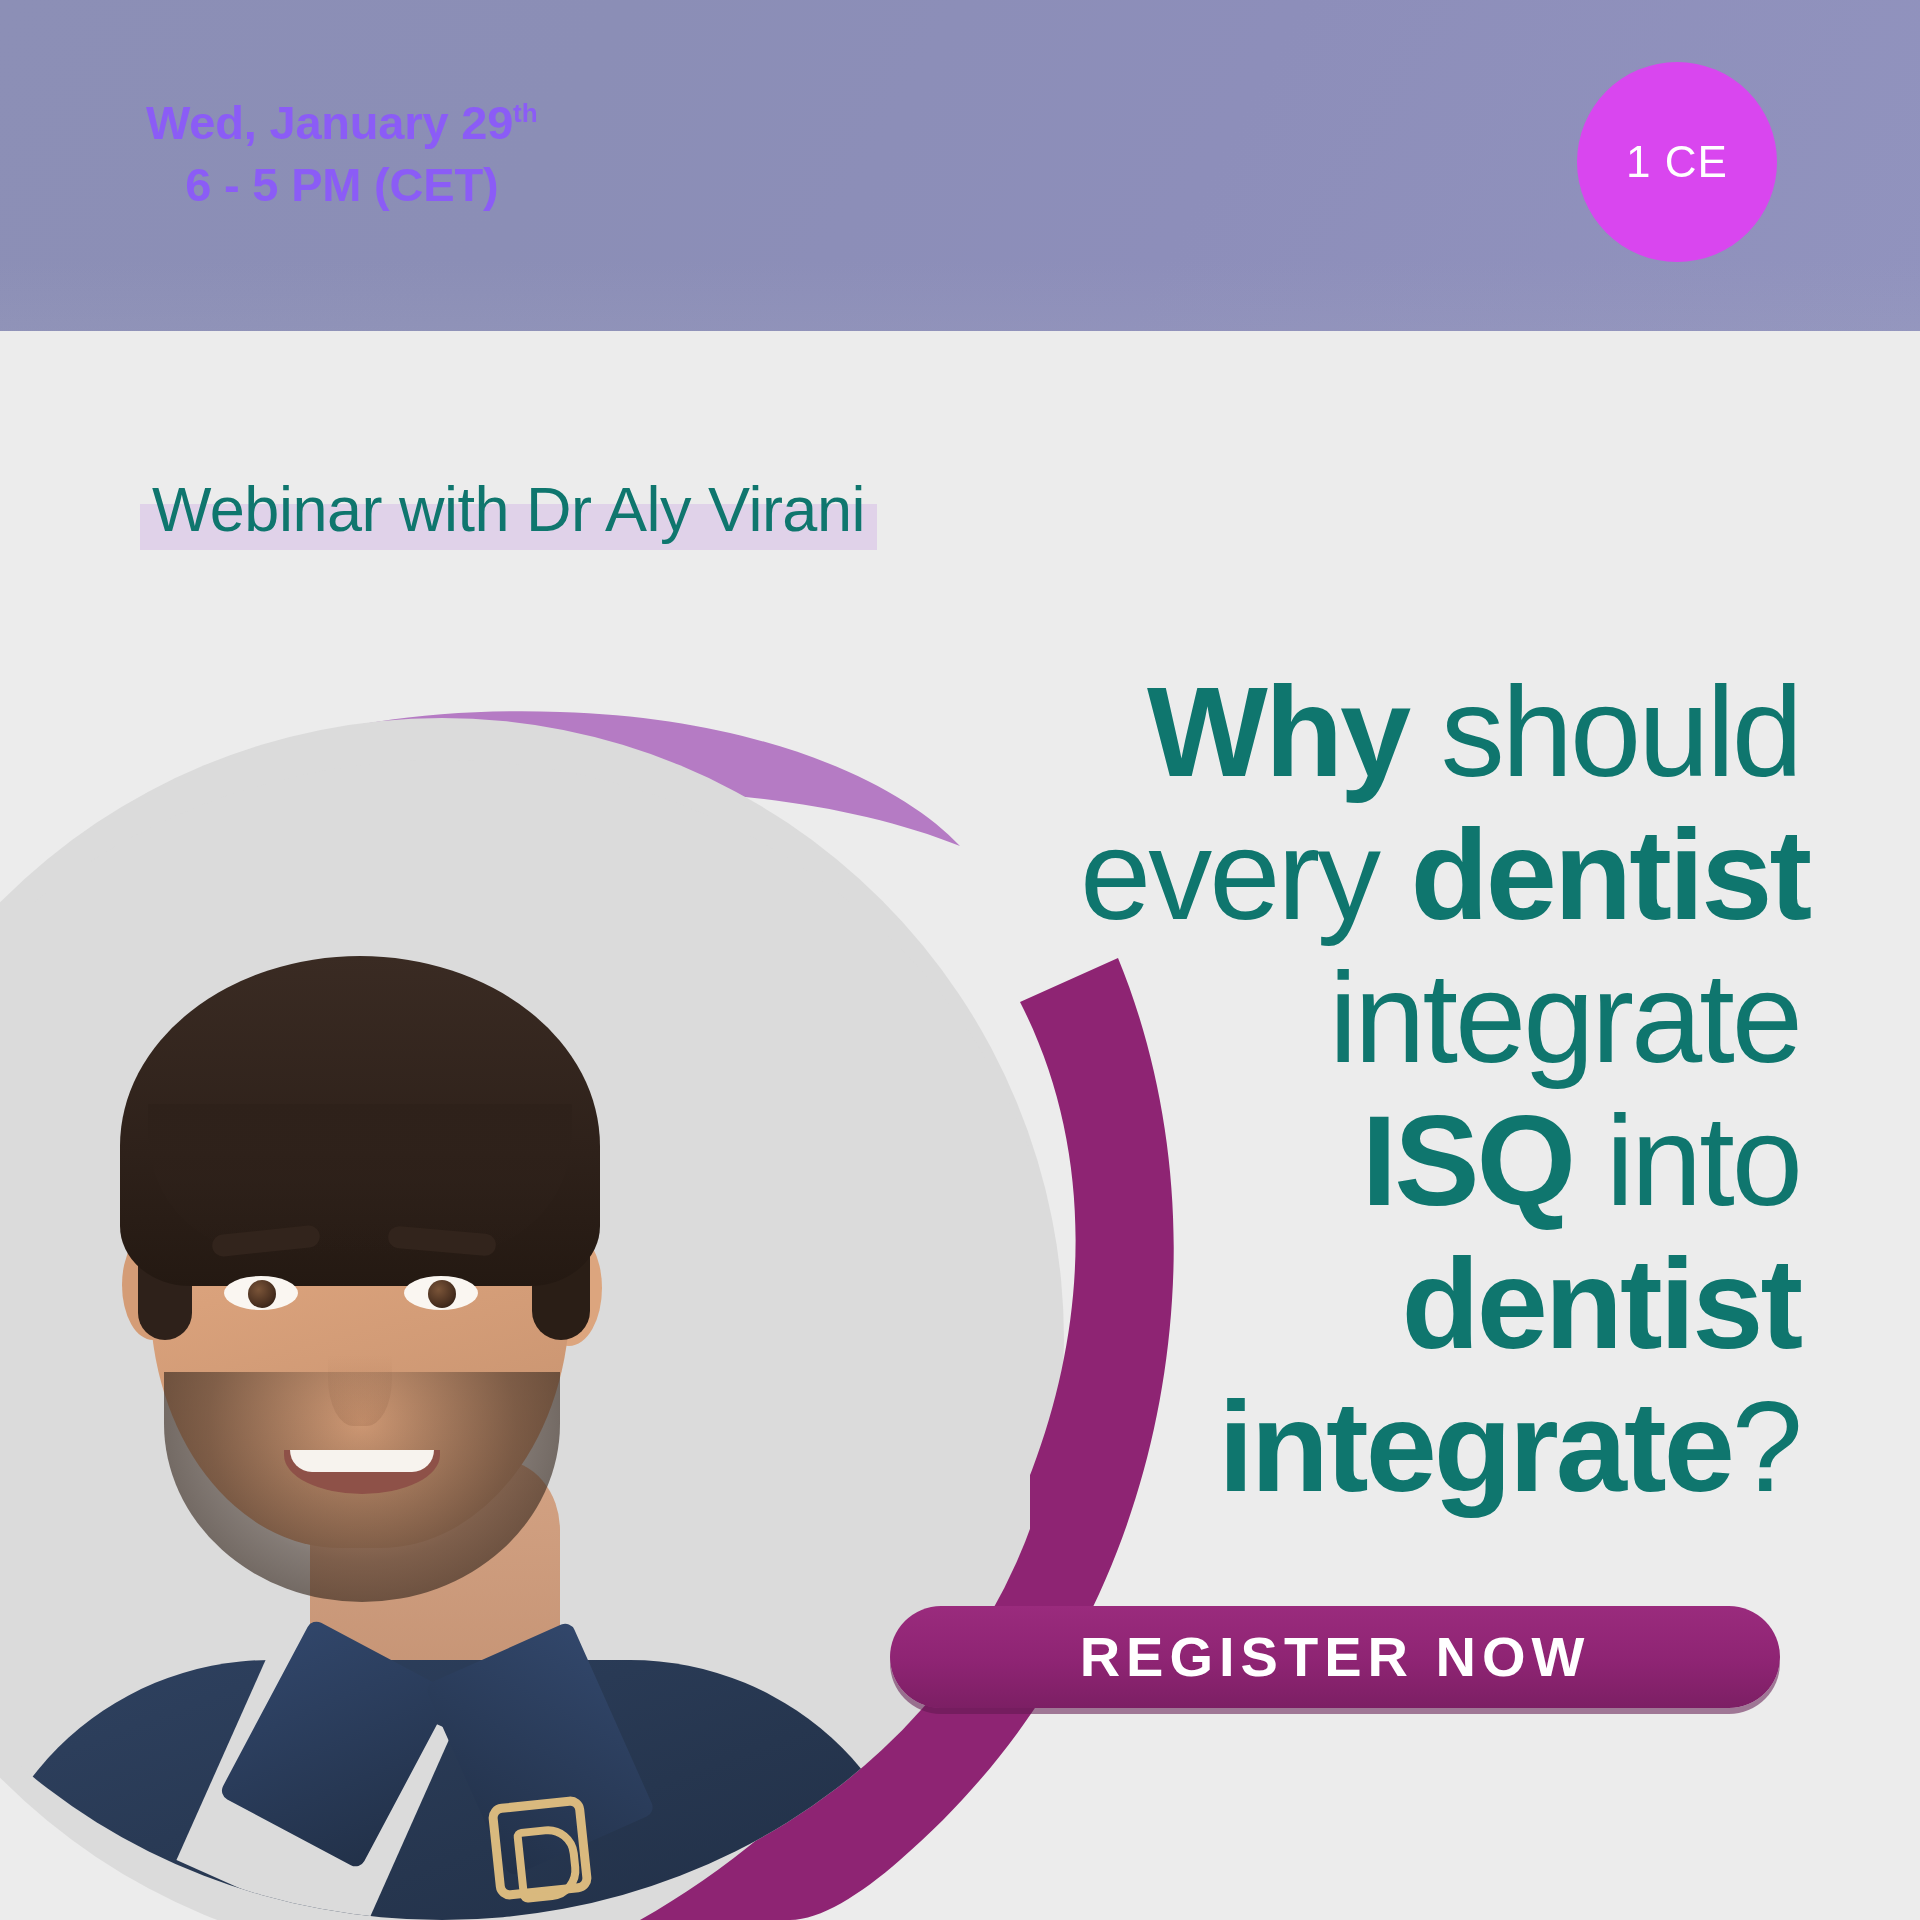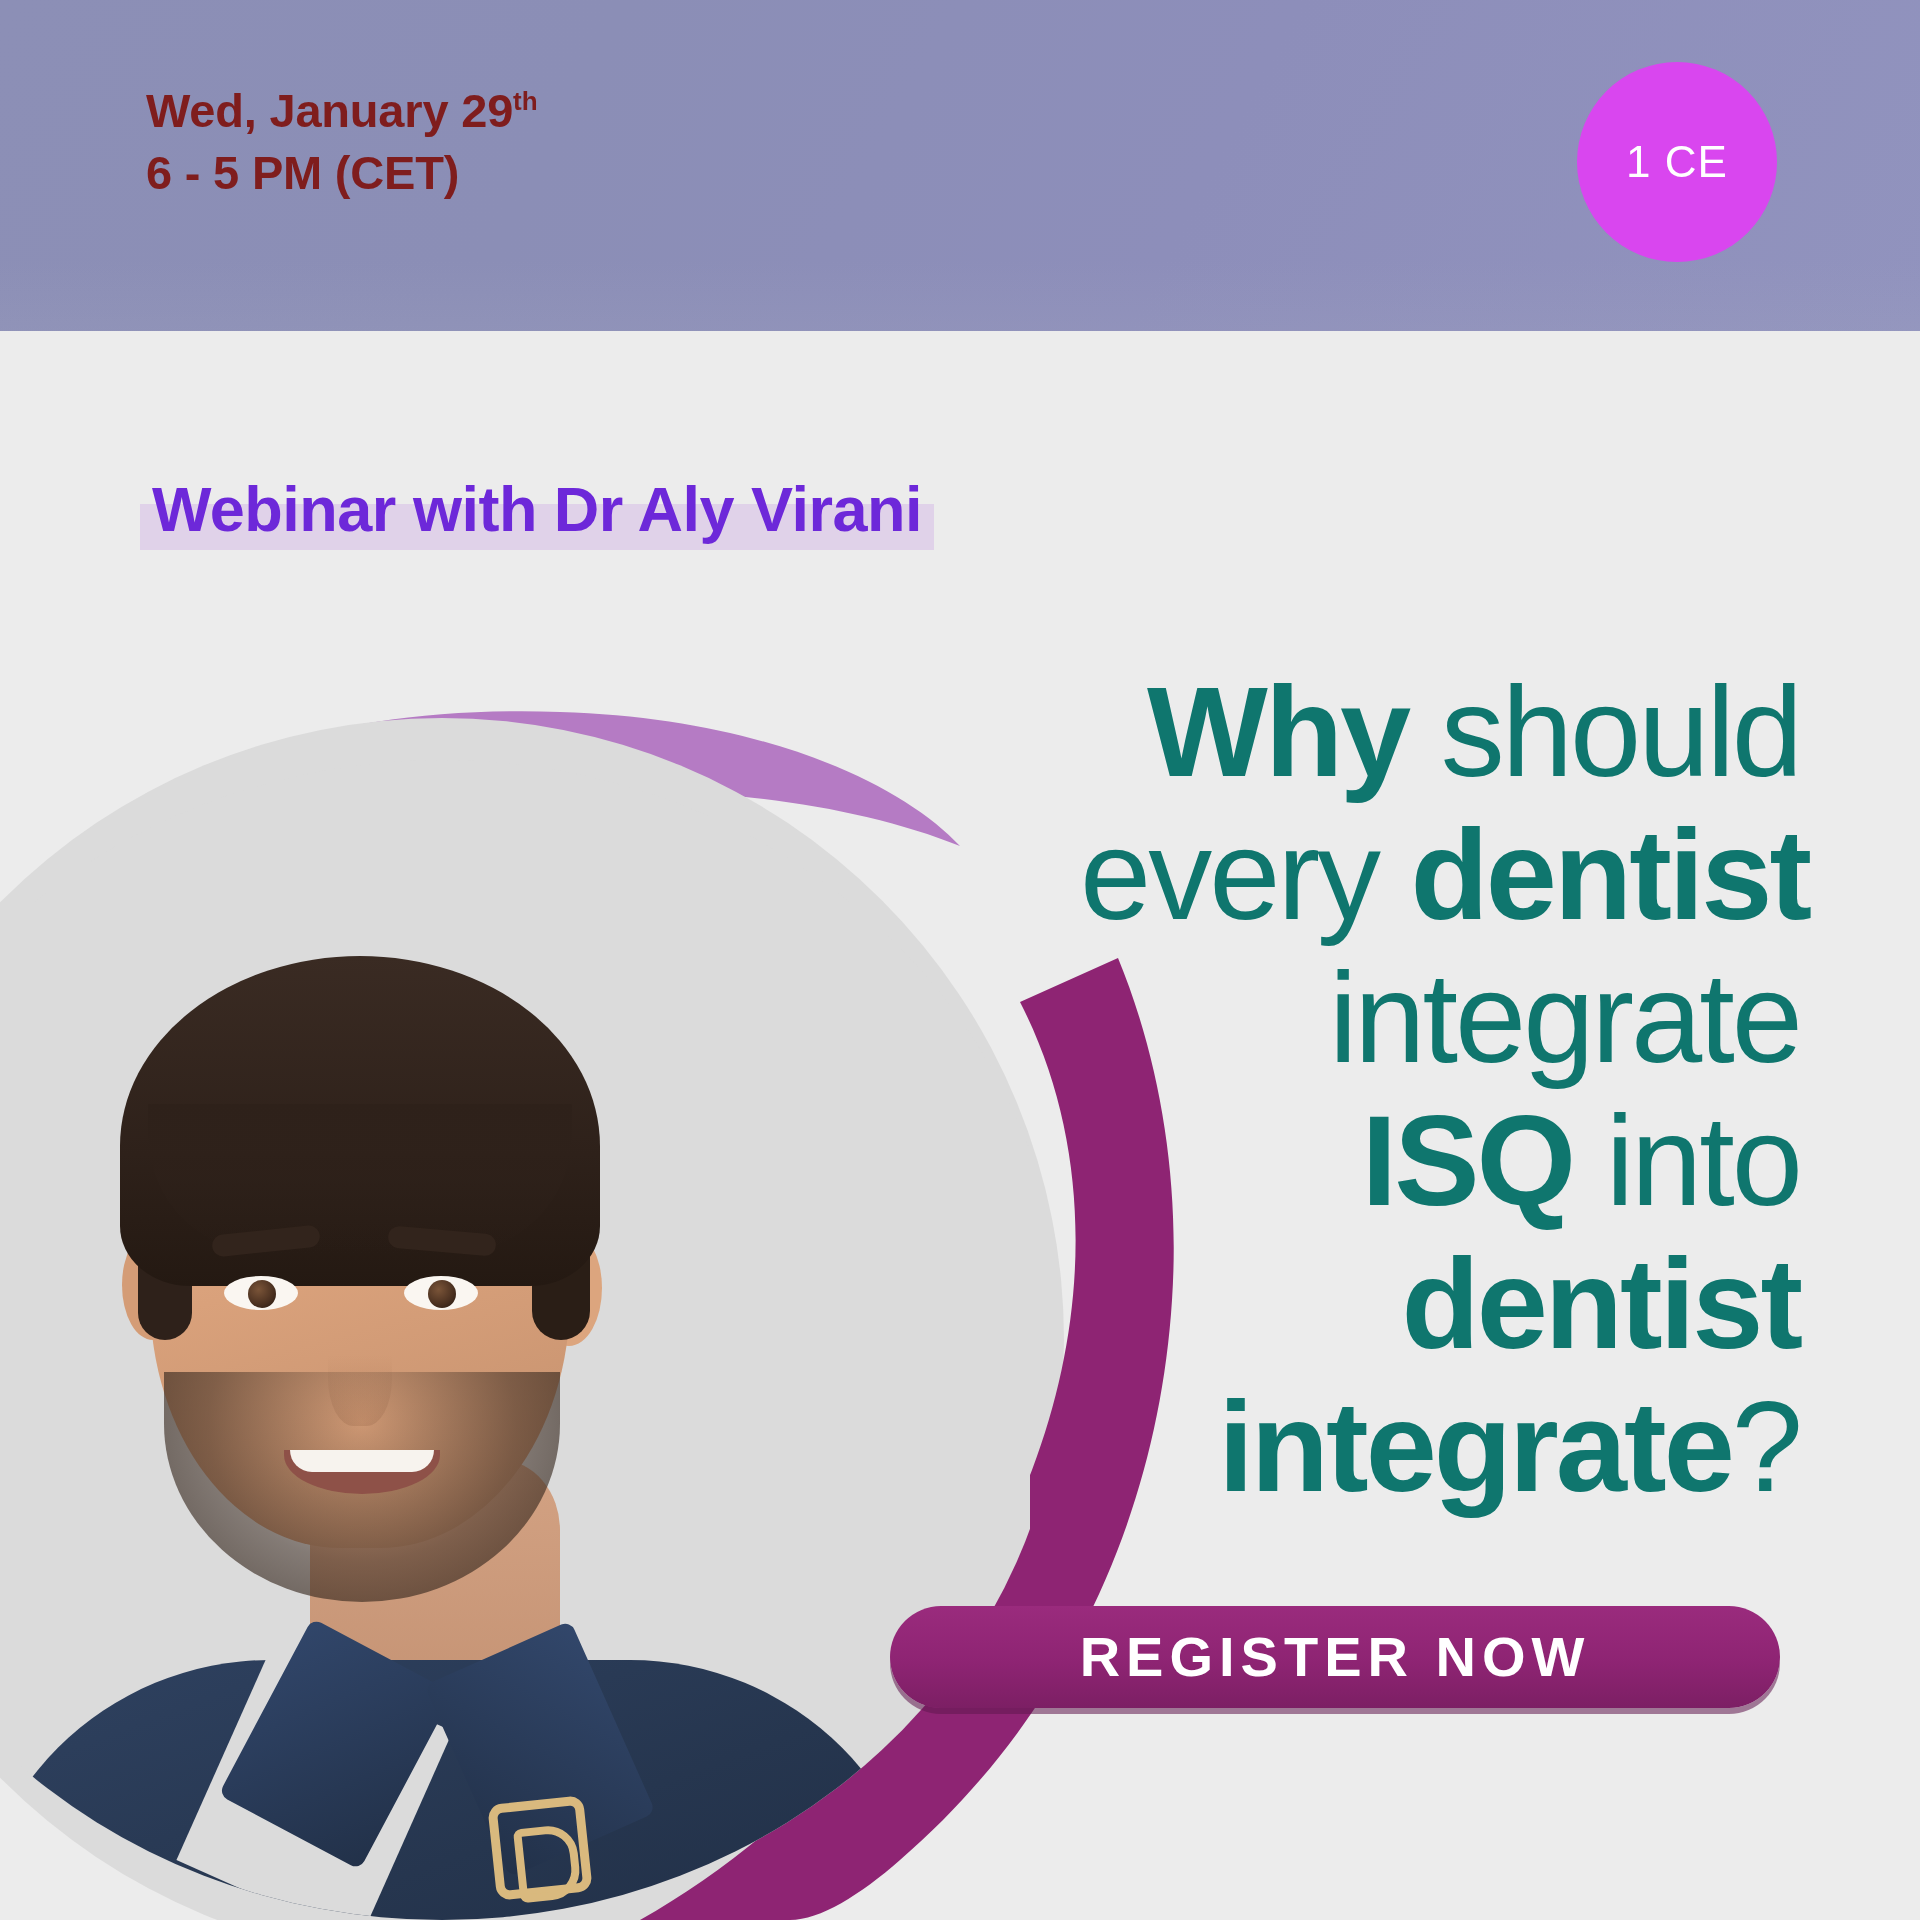--- a/index.html
+++ b/index.html
@@ -27,28 +27,29 @@
   .header-band::after{
     content:"";
     position:absolute;
     left:0; bottom:0; width:100%; height:70px;
     background:linear-gradient(to bottom, rgba(255,255,255,0), rgba(160,163,192,0.22));
     pointer-events:none;
   }
 
   .header-text{
     position:absolute;
-    left:146px; top:80px;
-    color:#7f1d1d;
+    left:146px; top:92px;
+    color:#8b5cf6;
     font-weight:bold;
     font-size:47px;
     line-height:62px;
     letter-spacing:-0.2px;
     z-index:7;
     white-space:nowrap;
+    text-align:center;
   }
   .header-line{ display:block; }
   .sup-th{
     font-size:26px;
     vertical-align:super;
     line-height:0;
     font-weight:bold;
     letter-spacing:0;
   }
 
@@ -277,22 +278,22 @@
   
   .subtitle-wrap{
     position:absolute;
     left:140px; top:478px;
     z-index:6;
   }
   .subtitle{
     position:relative;
     display:inline-block;
     font-size:63px;
-    font-weight:bold;
-    color:#6d28d9;
+    font-weight:normal;
+    color:#0f766e;
     letter-spacing:-0.5px;
     line-height:1;
     padding:0 12px 6px 12px;
     white-space:nowrap;
   }
   .subtitle-hl{
     position:absolute;
     left:0; top:26px;
     width:100%;
     height:46px;

